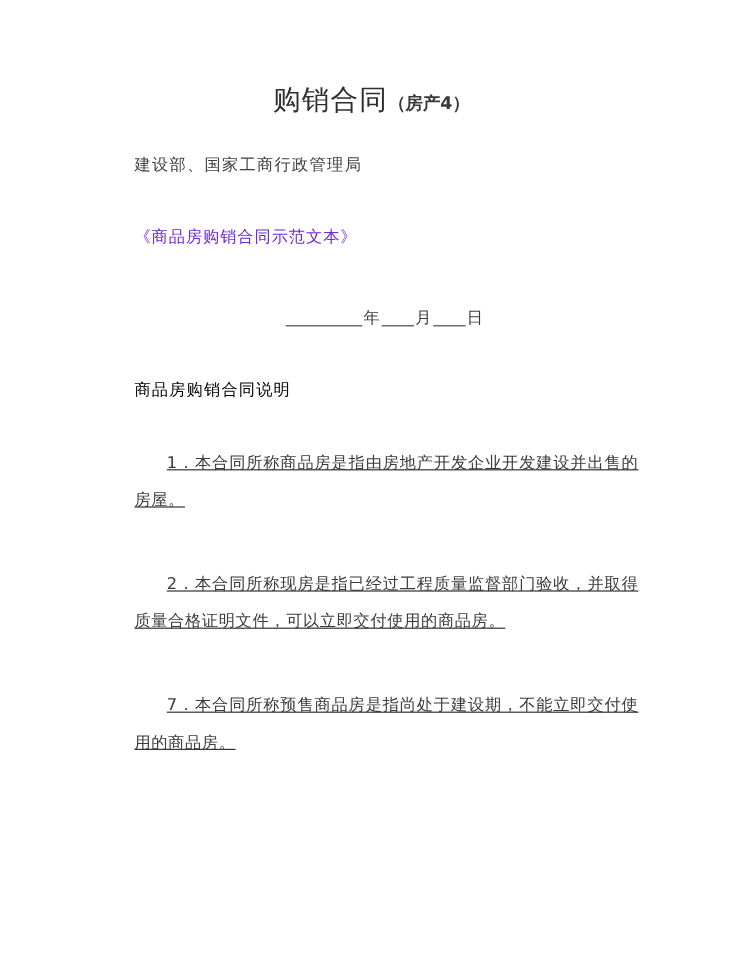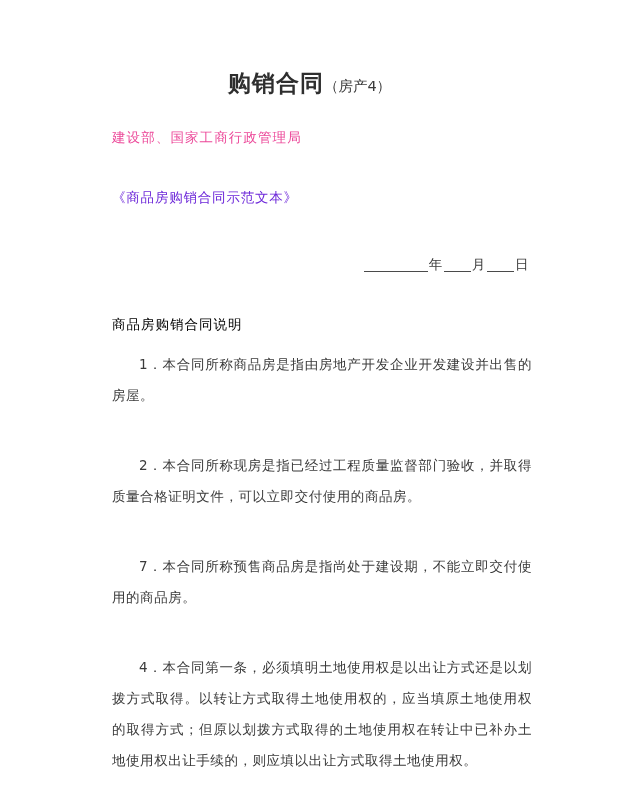--- a/index.html
+++ b/index.html
@@ -25,55 +25,55 @@
   .doc-title {
     position: absolute;
     left: 0;
     top: 68px;
     width: 619px;
     text-align: center;
     white-space: nowrap;
   }
   .doc-title .main {
     font-size: 23px;
-    font-weight: bold;
+    font-weight: normal;
     letter-spacing: 1px;
     color: #2e2e2e;
   }
   .doc-title .sub {
     font-size: 14.5px;
-    font-weight: normal;
+    font-weight: bold;
     color: #3a3a3a;
     letter-spacing: 0px;
   }
   
   .issuer {
     position: absolute;
     left: 112px;
     top: 129px;
     font-size: 13.5px;
     letter-spacing: 1.1px;
-    color: #ec4899;
+    color: #404040;
     white-space: nowrap;
   }
   .model-text {
     position: absolute;
     left: 112px;
     top: 189px;
     font-size: 13.5px;
     letter-spacing: 0.8px;
     color: #6d28d9;
     white-space: nowrap;
   }
   .date-line {
     position: absolute;
     left: 112px;
     top: 256px;
     width: 418px;
-    text-align: right;
+    text-align: center;
     font-size: 13.5px;
     letter-spacing: 0.6px;
     color: #3a3a3a;
     white-space: nowrap;
   }
   .date-line .blank-long {
     display: inline-block;
     width: 64px;
     border-bottom: 1px solid #4a4a4a;
     vertical-align: -3px;
@@ -92,22 +92,23 @@
     left: 112px;
     top: 316px;
     font-size: 13.5px;
     letter-spacing: 1px;
     color: #000000;
     white-space: nowrap;
   }
   .clauses {
     position: absolute;
     left: 112px;
-    top: 349px;
+    top: 371px;
     width: 420px;
+    text-decoration: underline;
   }
   .clause {
     font-size: 13.5px;
     line-height: 31px;
     letter-spacing: 0.55px;
     color: #3a3a3a;
     text-align: justify;
     text-indent: 27px;
     margin: 0 0 39px 0;
   }
@@ -131,16 +132,15 @@
   <div class="date-line">
     <span class="blank-long"></span><span class="unit">年</span><span class="blank-short"></span><span class="unit">月</span><span class="blank-short"></span><span class="unit">日</span>
   </div>
 
   <div class="section-heading">商品房购销合同说明</div>
 
   <div class="clauses">
     <p class="clause">1．本合同所称商品房是指由房地产开发企业开发建设并出售的房屋。</p>
     <p class="clause">2．本合同所称现房是指已经过工程质量监督部门验收，并取得质量合格证明文件，可以立即交付使用的商品房。</p>
     <p class="clause">7．本合同所称预售商品房是指尚处于建设期，不能立即交付使用的商品房。</p>
-    <p class="clause">4．本合同第一条，必须填明土地使用权是以出让方式还是以划拨方式取得。以转让方式取得土地使用权的，应当填原土地使用权的取得方式；但原以划拨方式取得的土地使用权在转让中已补办土地使用权出让手续的，则应填以出让方式取得土地使用权。</p>
   </div>
 
 </div>
 
 </body></html>

